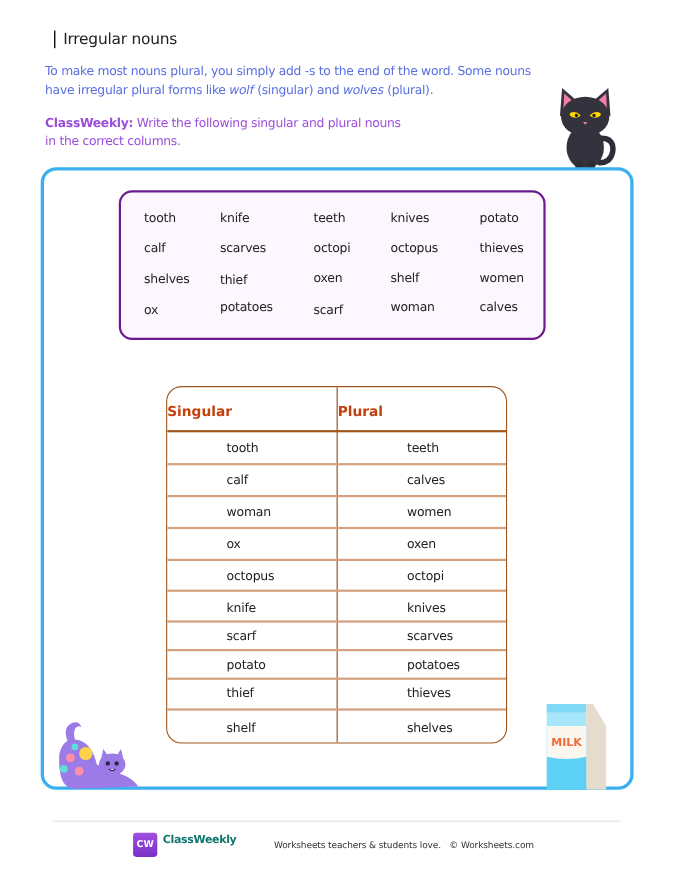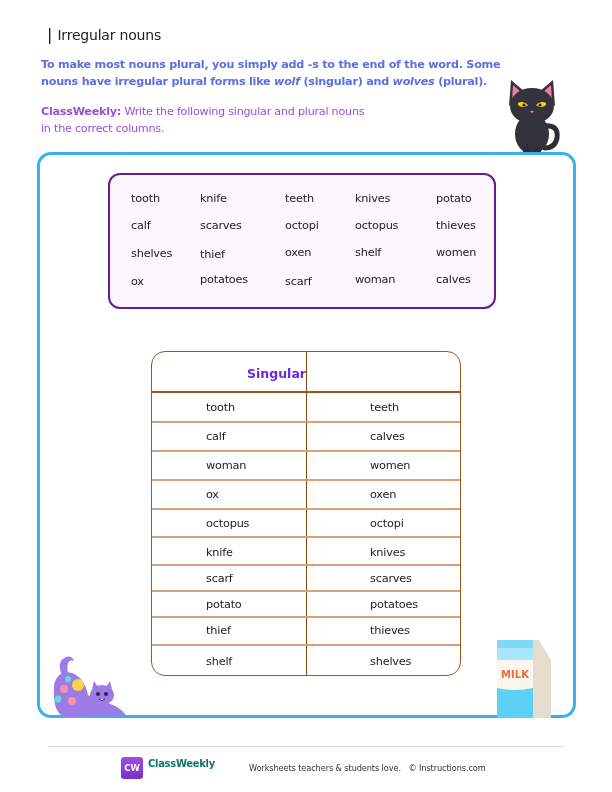--- a/index.html
+++ b/index.html
@@ -4,34 +4,34 @@
   <style>
     * { box-sizing: border-box; margin: 0; padding: 0; }
     html, body { width: 612px; height: 792px; background: #ffffff; overflow: hidden; }
     body { position: relative; font-family: "DejaVu Sans", sans-serif; color: #222; }
 
     .header { position: absolute; left: 41px; top: 25px; display: flex; align-items: baseline; white-space: nowrap; }
     .header .title { font-size: 14px; font-weight: bold; color: #111; letter-spacing: -0.2px; }
     .header .sep { font-size: 16px; color: #111; margin: 0 5px 0 6px; }
     .header .subtitle { font-size: 14px; color: #222; letter-spacing: -0.2px; }
 
-    .intro { position: absolute; left: 41px; top: 56px; width: 470px; font-size: 11.2px; line-height: 17px; color: #5a6fe0; letter-spacing: -0.25px; font-weight: bold; }
+    .intro { position: absolute; left: 41px; top: 56px; width: 470px; font-size: 11.2px; line-height: 17px; color: #5a6fe0; letter-spacing: -0.25px; }
     .intro em { font-style: italic; }
 
     .instructions { position: absolute; left: 41px; top: 103px; width: 330px; font-size: 11.2px; line-height: 17px; color: #9b4fd9; letter-spacing: -0.25px; }
     .instructions b { font-weight: bold; }
 
     .frame { position: absolute; left: 37px; top: 152px; width: 539px; height: 566px; border: 3px solid #3ab0f0; border-radius: 14px; }
 
     .wordbank { position: absolute; left: 108px; top: 173px; width: 388px; height: 136px; border: 2.5px solid #6a1a8c; border-radius: 12px; background: #fcf6fe; }
     .word { position: absolute; font-size: 11.3px; color: #222; white-space: nowrap; letter-spacing: -0.2px; }
 
     .table { position: absolute; left: 151px; top: 351px; width: 310px; height: 325px; border: 1.5px solid #a0561c; border-radius: 14px; overflow: hidden; }
     .table .vline { position: absolute; left: 154px; top: 0; width: 1.2px; height: 100%; background: #8a4a16; }
-    .th { position: absolute; top: 14px; font-size: 12.5px; font-weight: bold; color: #6d28d9; width: 154px; text-align: right; }
+    .th { position: absolute; top: 14px; font-size: 12.5px; font-weight: bold; color: #c2410c; width: 154px; text-align: left; }
     .hline { position: absolute; left: 0; width: 100%; height: 1.5px; background: #d4a07e; }
     .hline.head { background: #a0561c; height: 1.5px; }
     .td { position: absolute; font-size: 11.3px; color: #222; white-space: nowrap; letter-spacing: -0.2px; }
 
     .footer-line { position: absolute; left: 48px; top: 746px; width: 516px; height: 1px; background: #e0e0e0; }
     .logo-box { position: absolute; left: 121px; top: 757px; width: 22px; height: 22px; border-radius: 3px; background: linear-gradient(180deg, #a04ee0, #7a2fc8); color: #fff; font-size: 8.5px; font-weight: bold; display: flex; align-items: center; justify-content: center; }
     .logo-text { position: absolute; left: 148px; top: 758px; font-size: 10px; font-weight: bold; color: #0f766e; letter-spacing: -0.3px; }
     .tagline { position: absolute; left: 249px; top: 763px; font-size: 8.2px; color: #333; white-space: nowrap; letter-spacing: -0.1px; }
 
     .illus { position: absolute; }
@@ -93,20 +93,21 @@
 
   <span class="word" style="left:326px; top:17px;">potato</span>
   <span class="word" style="left:326px; top:44px;">thieves</span>
   <span class="word" style="left:326px; top:71px;">women</span>
   <span class="word" style="left:326px; top:98px;">calves</span>
 </div>
 
 <div class="table">
   <div class="vline"></div>
   <span class="th" style="left:0;">Singular</span>
+  <span class="th" style="left:155px;">Plural</span>
   <div class="hline head" style="top:39px;"></div>
 
   <div class="hline" style="top:69px;"></div>
   <div class="hline" style="top:98px;"></div>
   <div class="hline" style="top:127px;"></div>
   <div class="hline" style="top:156px;"></div>
   <div class="hline" style="top:184px;"></div>
   <div class="hline" style="top:212px;"></div>
   <div class="hline" style="top:238px;"></div>
   <div class="hline" style="top:264px;"></div>
@@ -160,14 +161,14 @@
     <rect x="2" y="20" width="36" height="58" fill="#5cd0f5"></rect>
     <path d="M2 20 L38 20 L38 48 Q20 52 2 48 Z" fill="#fbf6ee"></path>
     <text x="20" y="38" font-family="DejaVu Sans, sans-serif" font-size="10" font-weight="bold" fill="#f06a3a" text-anchor="middle">MILK</text>
   </svg>
 </div>
 
 <div class="footer-line"></div>
 <div class="logo-box">CW</div>
 <span class="logo-text">ClassWeekly</span>
 <div class="tagline">
-  <span>Worksheets teachers &amp; students love.</span>&nbsp;&nbsp;&nbsp;<span>© Instructions.com</span>
+  <span>Worksheets teachers &amp; students love.</span>&nbsp;&nbsp;&nbsp;<span>© Worksheets.com</span>
 </div>
 
 </body></html>

